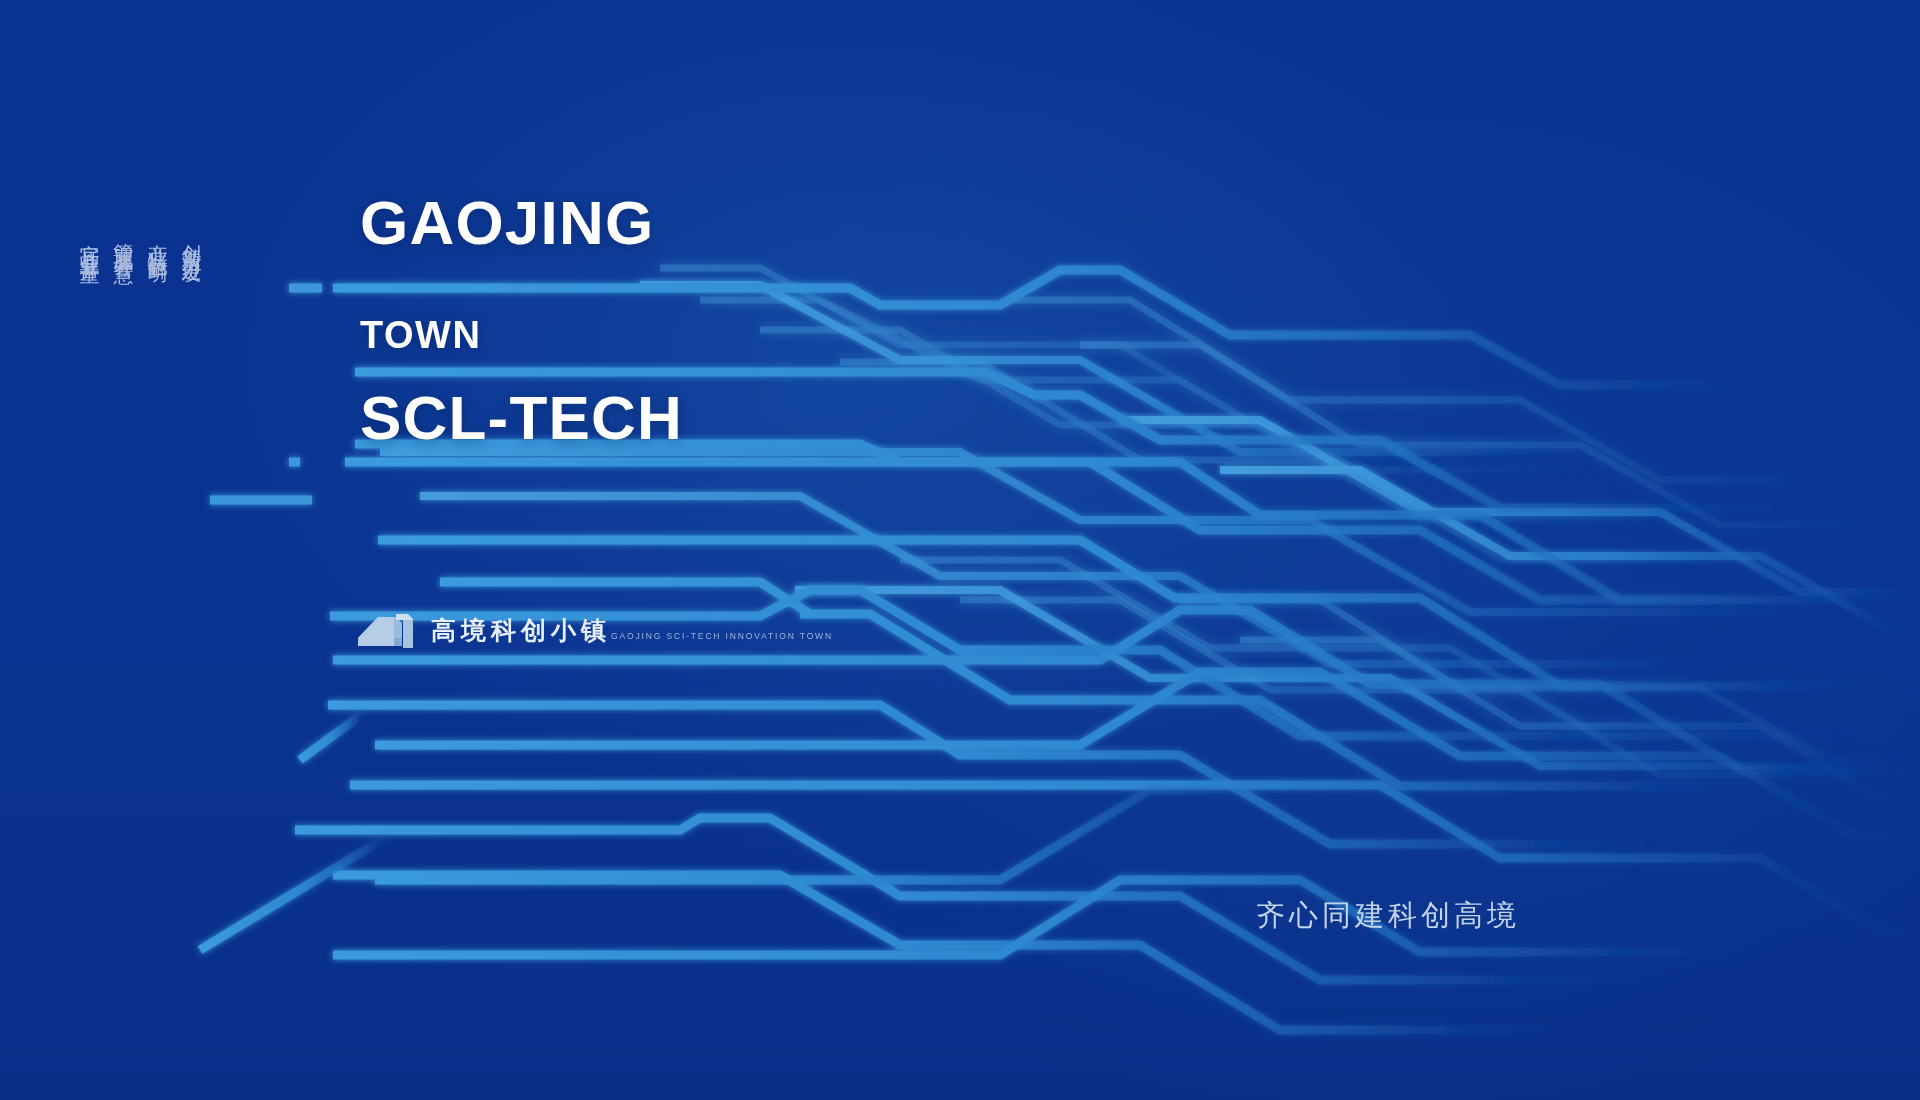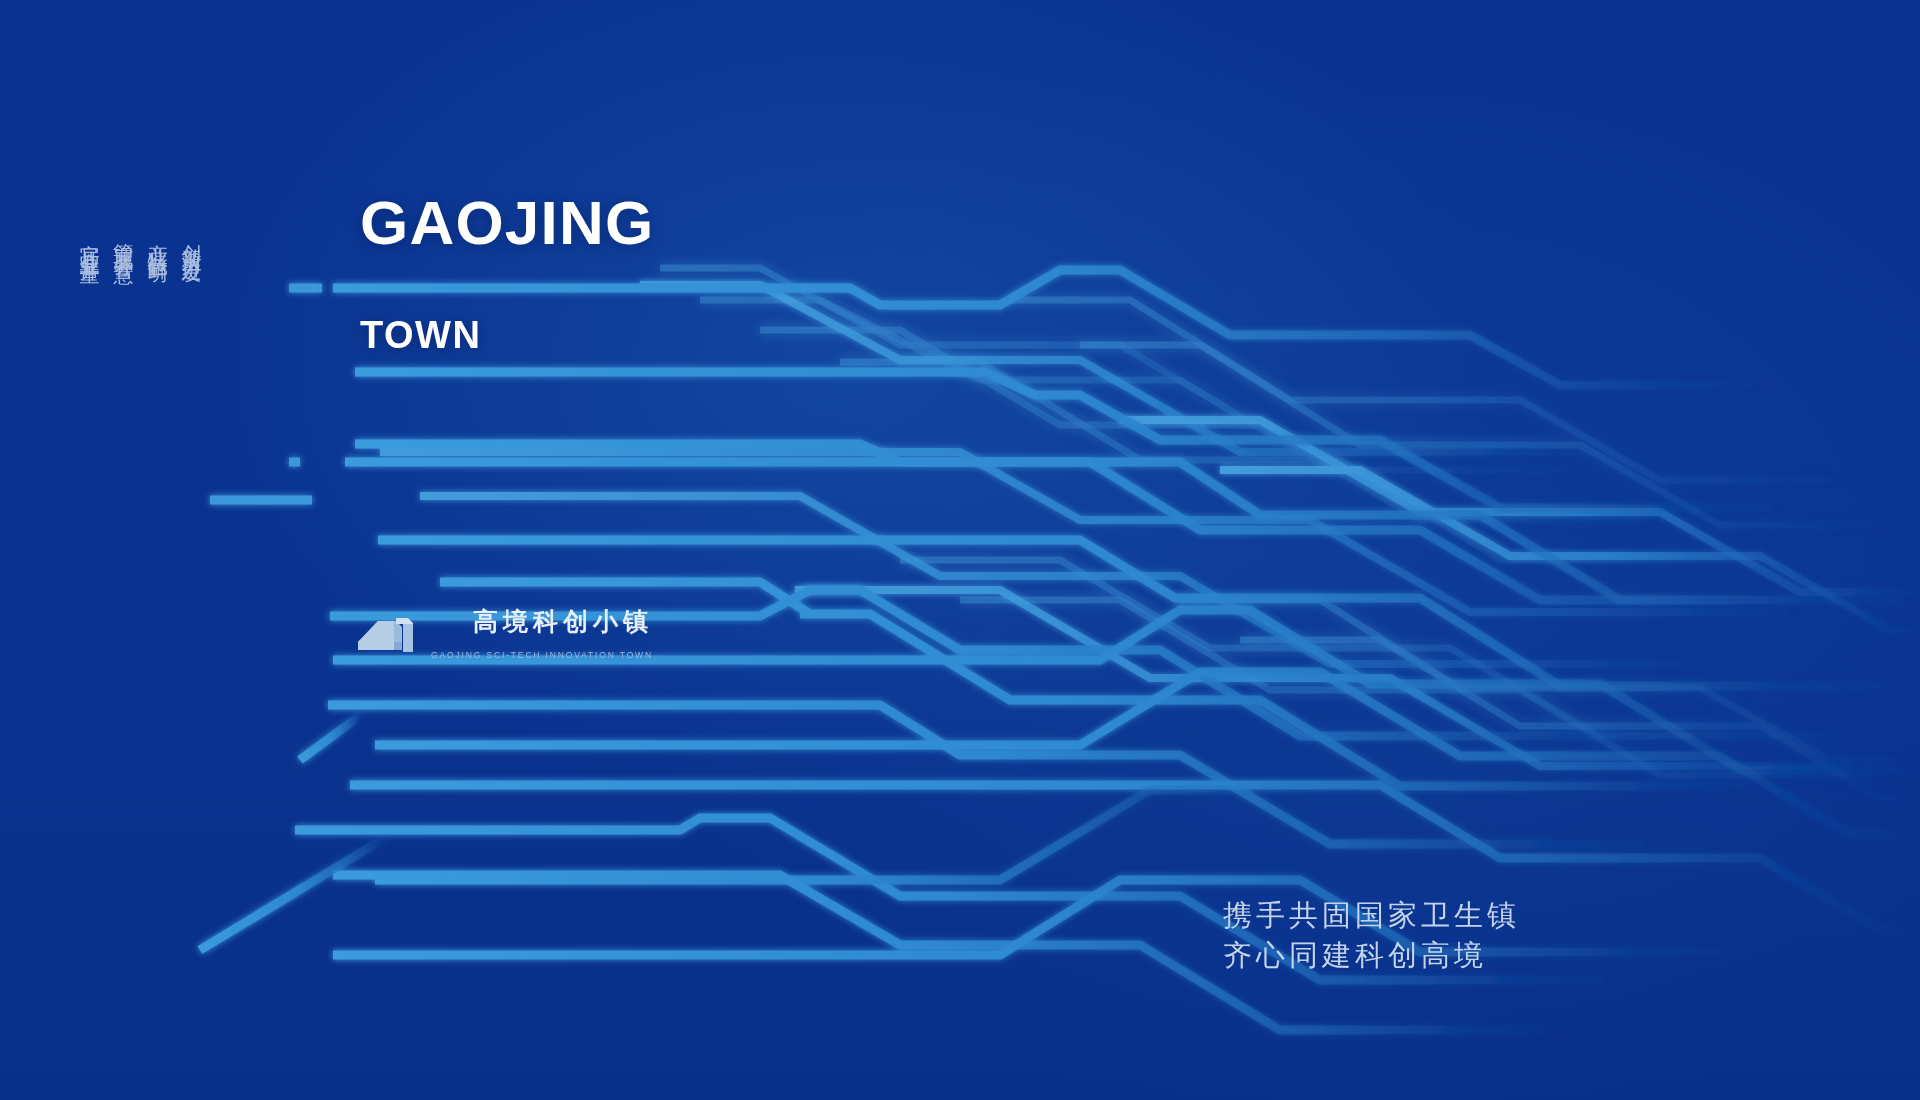--- a/index.html
+++ b/index.html
@@ -76,21 +76,21 @@
   
   #logo-lockup{
     position:absolute;
     left:356px;
     top:608px;
     display:flex;
     align-items:center;
     gap:13px;
   }
   #logo-mark{width:62px;height:46px;flex:0 0 auto;display:block;}
-  #logo-text{display:flex;flex-direction:column;justify-content:center;align-items:flex-end;}
+  #logo-text{display:flex;flex-direction:row;justify-content:center;}
   #logo-cn{
     color:#e7eefb;
     font-size:25px;
     letter-spacing:5px;
     line-height:28px;
     font-family:"DejaVu Sans","Liberation Sans",sans-serif;
     font-weight:600;
     white-space:nowrap;
   }
   #logo-en{
@@ -235,20 +235,21 @@
         <line x1="300" y1="500" x2="312" y2="500"></line>
       </g>
       <g stroke="url(#fadeL)" stroke-width="9" filter="url(#glow)">
         <line x1="210" y1="500" x2="310" y2="500"></line>
       </g>
     </svg>
   </div>
 
   <div id="headline">
     <span class="hl-line">GAOJING</span>
+    <span class="hl-line">SCL-TECH</span>
   </div>
   <div id="subhead">TOWN</div>
 
   <div id="vertical-slogan">
     <span class="vcol">创新活力迸发</span>
     <span class="vcol">产业特色鲜明</span>
     <span class="vcol">管理服务智慧</span>
     <span class="vcol">宜居宜业并重</span>
   </div>
 
@@ -263,17 +264,16 @@
 
       <path d="M38,30 L46,30 L46,38 L38,38 Z" fill="#86a9d1"></path>
     </svg>
     <div id="logo-text">
       <span id="logo-cn">高境科创小镇</span>
       <span id="logo-en">GAOJING SCI-TECH INNOVATION TOWN</span>
     </div>
   </div>
 
   <div id="corner-slogan">
-    <span class="cs-line">携手共固国家卫生镇</span>
     <span class="cs-line">齐心同建科创高境</span>
   </div>
 
 </div>
 
 </body></html>

